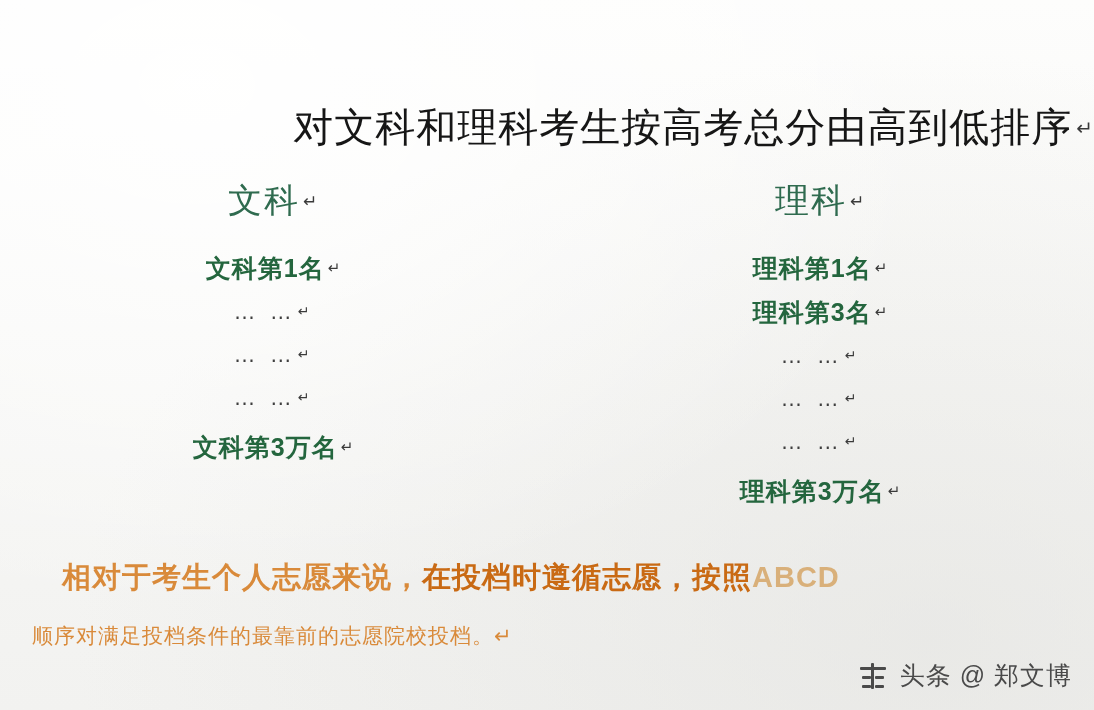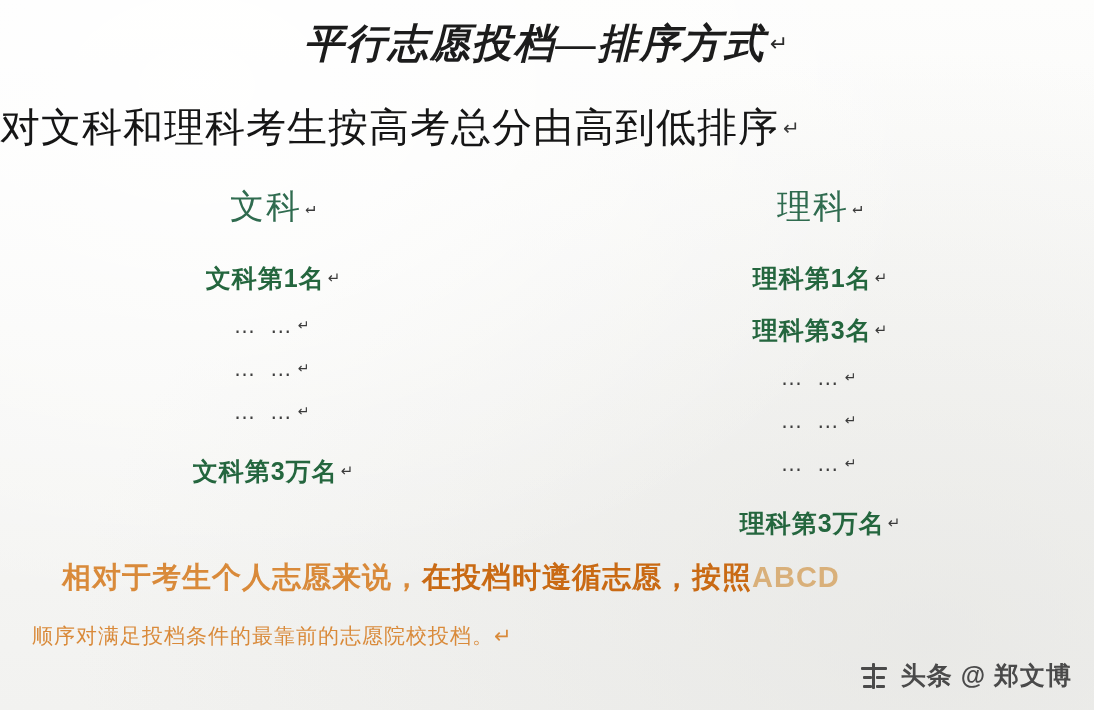--- a/index.html
+++ b/index.html
@@ -50,21 +50,21 @@
     color: #2b2b2b;
     vertical-align: 6px;
     margin-left: 4px;
   }
 
   .subtitle {
     position: absolute;
     top: 100px;
     left: 0;
     width: 1094px;
-    text-align: left;
+    text-align: right;
     font-family: "Liberation Sans", sans-serif;
     font-size: 40px;
     letter-spacing: 1px;
     color: #161616;
   }
   .subtitle .pilcrow {
     font-size: 20px;
     color: #3a3a3a;
     vertical-align: 6px;
     margin-left: 4px;
@@ -77,37 +77,36 @@
     width: 1094px;
     display: flex;
   }
   .col {
     width: 50%;
     text-align: center;
   }
   .col-head {
     font-size: 34px;
     color: #2f6b4f;
-    font-family: Liberation Mono, monospace;
+    font-family: Liberation Sans, sans-serif;
     letter-spacing: 2px;
     margin-bottom: 22px;
-    margin-top: 6px;
   }
   .col-head .pilcrow {
     font-size: 17px;
     color: #3a3a3a;
     vertical-align: 5px;
     margin-left: 3px;
   }
   .rank {
     font-size: 25px;
     font-weight: bold;
     color: #24663e;
     letter-spacing: 1px;
-    line-height: 52px;
+    line-height: 44px;
     font-family: "Liberation Sans", sans-serif;
   }
   .rank .pilcrow {
     font-size: 15px;
     font-weight: normal;
     color: #3a3a3a;
     vertical-align: 4px;
     margin-left: 3px;
   }
   .dots {
@@ -117,21 +116,21 @@
     line-height: 42px;
     font-family: "Liberation Sans", sans-serif;
   }
   .dots .pilcrow {
     font-size: 14px;
     color: #3a3a3a;
     vertical-align: 3px;
     margin-left: 2px;
   }
   .rank.last {
-    margin-top: 12px;
+    margin-top: 6px;
   }
 
   .note {
     position: absolute;
     left: 62px;
     right: 40px;
     top: 546px;
     font-size: 29px;
     line-height: 62px;
     letter-spacing: 1px;
@@ -157,21 +156,20 @@
     font-family: "Liberation Sans", sans-serif;
   }
 
   .watermark {
     position: absolute;
     right: 22px;
     bottom: 18px;
     display: flex;
     align-items: center;
     gap: 12px;
-    font-weight: bold;
   }
   .wm-logo {
     width: 30px;
     height: 30px;
     position: relative;
     flex: 0 0 auto;
   }
   .wm-logo span {
     position: absolute;
     background: #4a4a4a;
@@ -188,23 +186,20 @@
     color: #4a4a4a;
     letter-spacing: 1px;
     font-family: "Liberation Sans", sans-serif;
   }
 </style>
 </head>
 <body>
 
 <div class="page">
 
-  <div class="title">
-    <span>平行志愿投档—排序方式</span><span class="pilcrow">↵</span>
-  </div>
 
   <div class="subtitle">
     <span>对文科和理科考生按高考总分由高到低排序</span><span class="pilcrow">↵</span>
   </div>
 
   <div class="columns">
 
     <div class="col">
       <div class="col-head">
         <span>文科</span><span class="pilcrow">↵</span>

